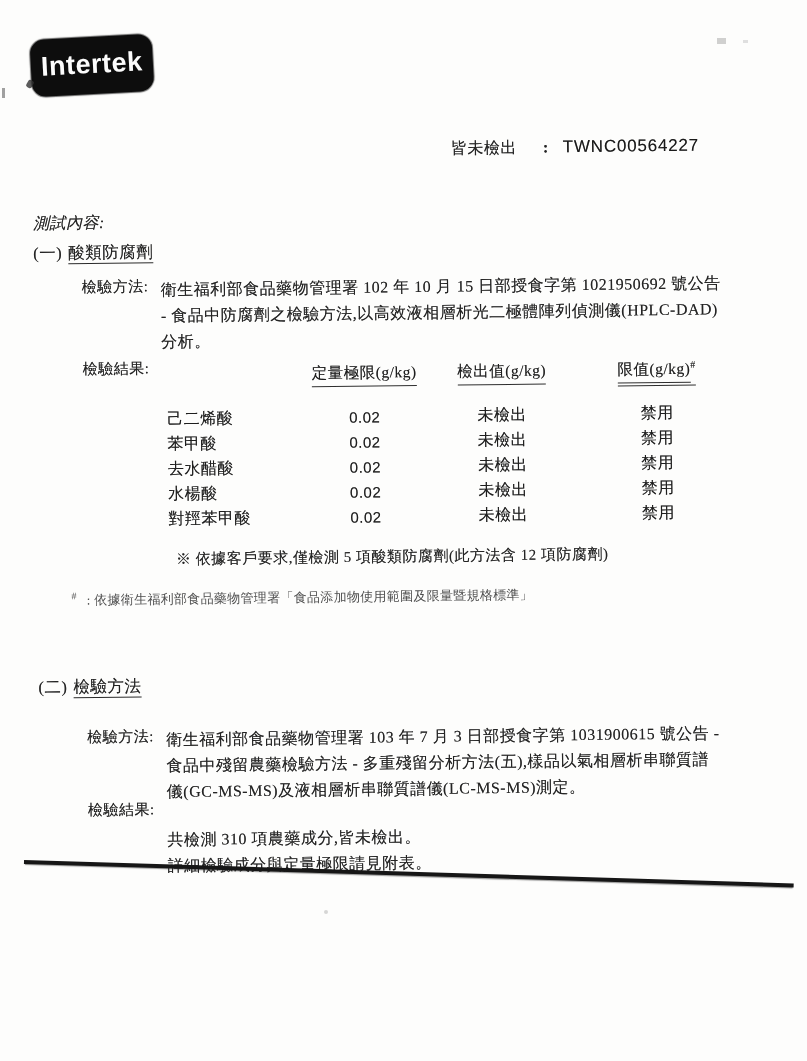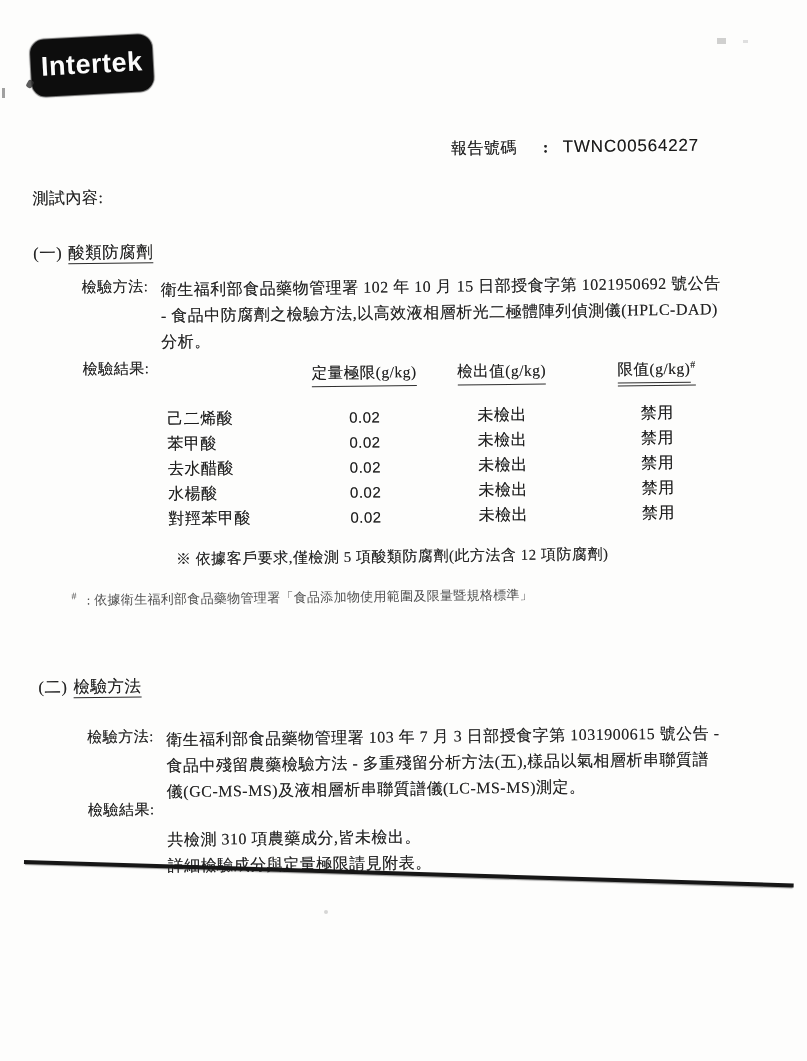--- a/index.html
+++ b/index.html
@@ -40,21 +40,21 @@
     font-size:27px;font-weight:bold;letter-spacing:0.5px;
     transform:translateY(-1px);
   }
   
   .report-row{left:455px;top:139px;}
   .report-row .sep{display:inline-block;margin:0 14px 0 26px;font-weight:bold;}
   .report-row .val{
     font-family:"Liberation Sans","DejaVu Sans",sans-serif;
     font-size:17px;letter-spacing:0.8px;color:#1a1a1a;
   }
-  .content-title{left:36px;top:184px;}
+  .content-title{left:36px;top:209px;font-style:italic;}
   .sec-heading{font-size:16.5px;}
   .sec-heading .sec-title{
     border-bottom:1.5px solid #2a2a2a;
     padding-bottom:1px;
     margin-left:6px;
   }
   .label-col{font-size:15px;}
   .para{line-height:26px;}
   .para .pline{display:block;}
   
@@ -94,21 +94,21 @@
 <body>
 
 <div class="page">
   <div class="scan-layer">
 
     <div class="logo">
       <span>Intertek</span>
     </div>
 
     <div class="txt report-row">
-      <span class="lbl">報告號碼</span><span class="sep">:</span><span class="val">TWNC00564227</span>
+      <span class="lbl">皆未檢出</span><span class="sep">:</span><span class="val">TWNC00564227</span>
     </div>
 
     <div class="txt content-title">測試內容:</div>
 
     <div class="txt sec-heading" style="left:36px;top:238px;">
       <span>(一)</span><span class="sec-title">酸類防腐劑</span>
     </div>
 
     <div class="txt label-col" style="left:84px;top:274px;">檢驗方法:</div>
     <div class="txt para" style="left:163px;top:274px;">

